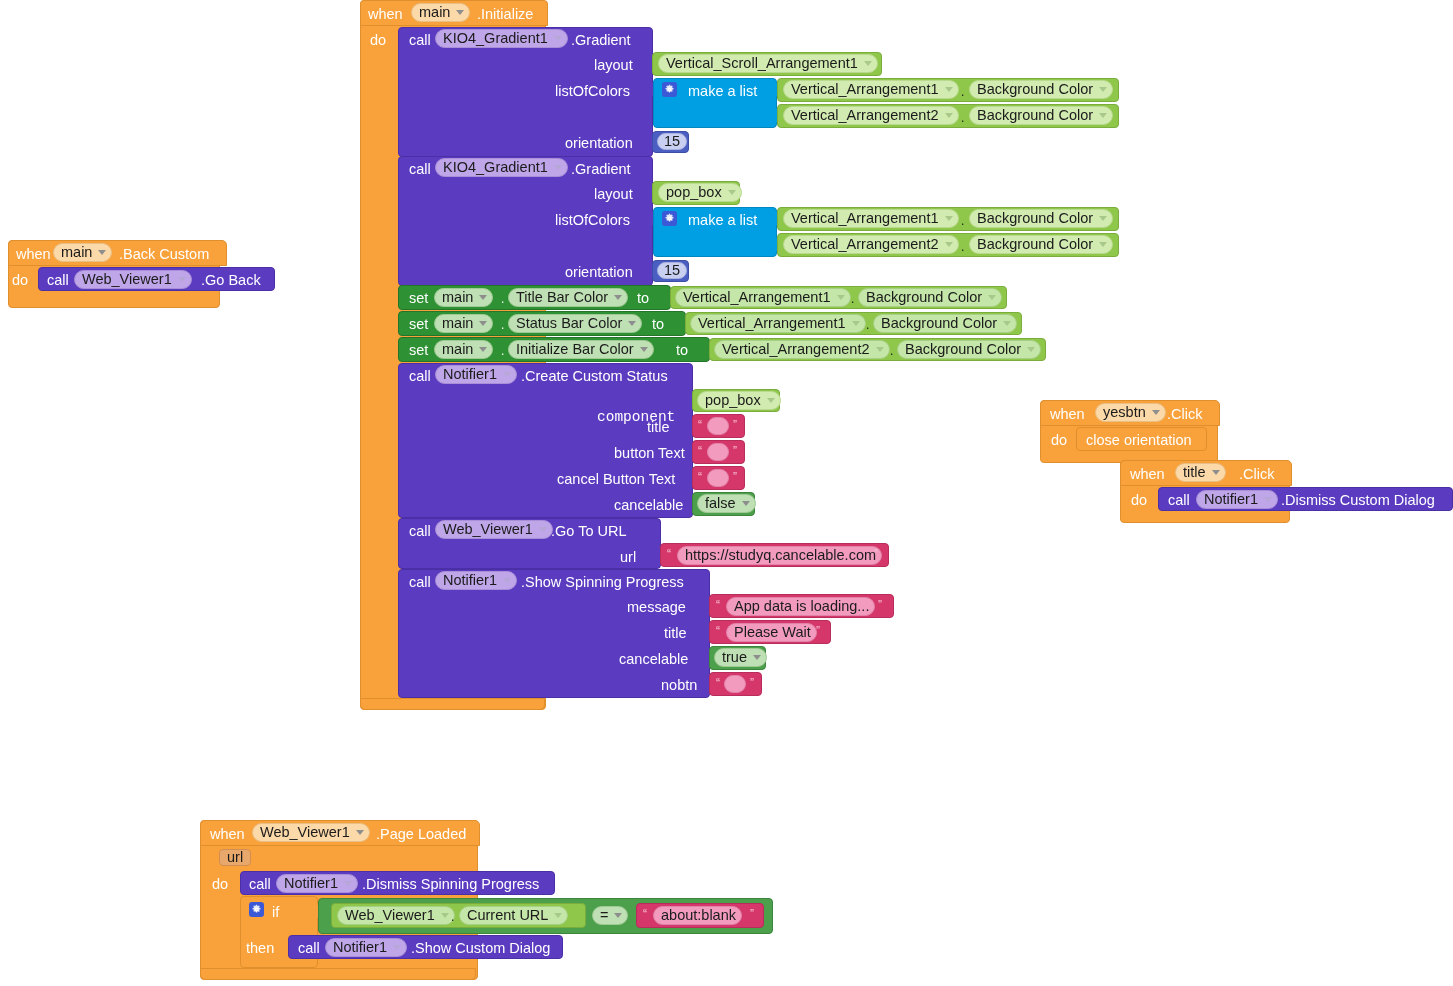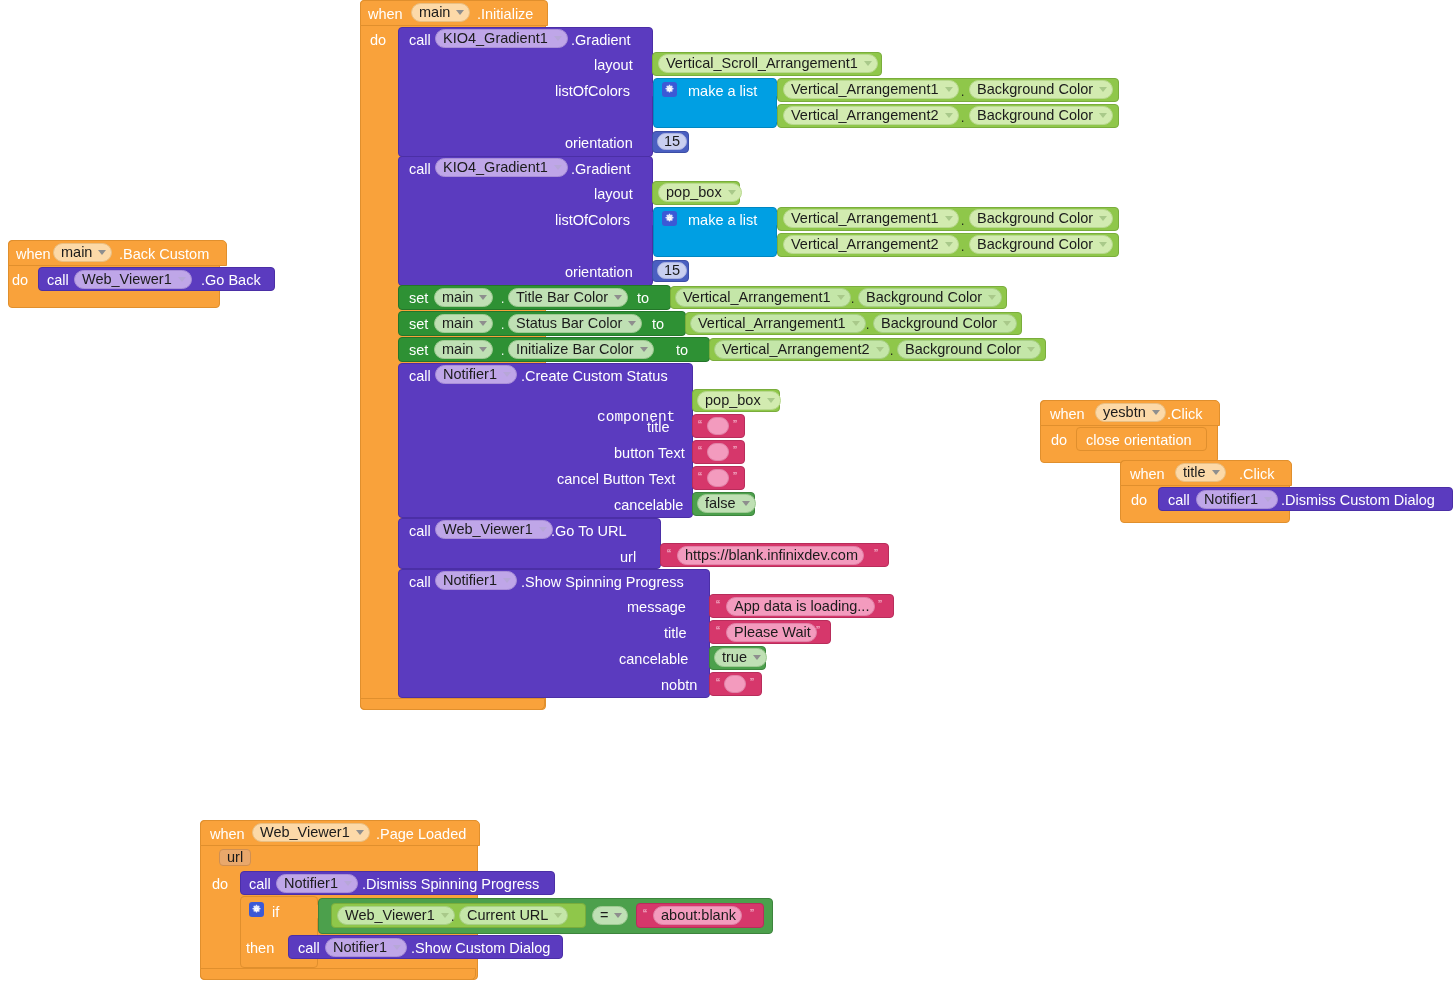--- a/index.html
+++ b/index.html
@@ -338,21 +338,21 @@
 <div class="pill purp" style="left:435px;top:520px;">
   <span>Web_Viewer1</span>
     <i class="caret wt"></i>
 </div>
 <span class="lbl w" style="left:551px;top:524px;">.Go To URL</span>
 <span class="lbl w" style="left:620px;top:550px;">url</span>
 <div class="tab" style="left:654px;top:547px;background:#5B3BBF;"></div>
 <div class="blk str" style="left:660px;top:543px;width:229px;height:24px;"></div>
 <span class="q" style="left:667px;top:548px;">“</span>
 <div class="pill pk" style="left:677px;top:546px;">
-  <span>https://blank.infinixdev.com</span>
+  <span>https://studyq.cancelable.com</span>
 </div>
 <span class="q" style="left:874px;top:548px;">”</span>
 
 <div class="blk purple" style="left:398px;top:569px;width:312px;height:129px;"></div>
 <span class="lbl w" style="left:409px;top:575px;">call</span>
 <div class="pill purp" style="left:435px;top:571px;">
   <span>Notifier1</span>
     <i class="caret wt"></i>
 </div>
 <span class="lbl w" style="left:521px;top:575px;">.Show Spinning Progress</span>

